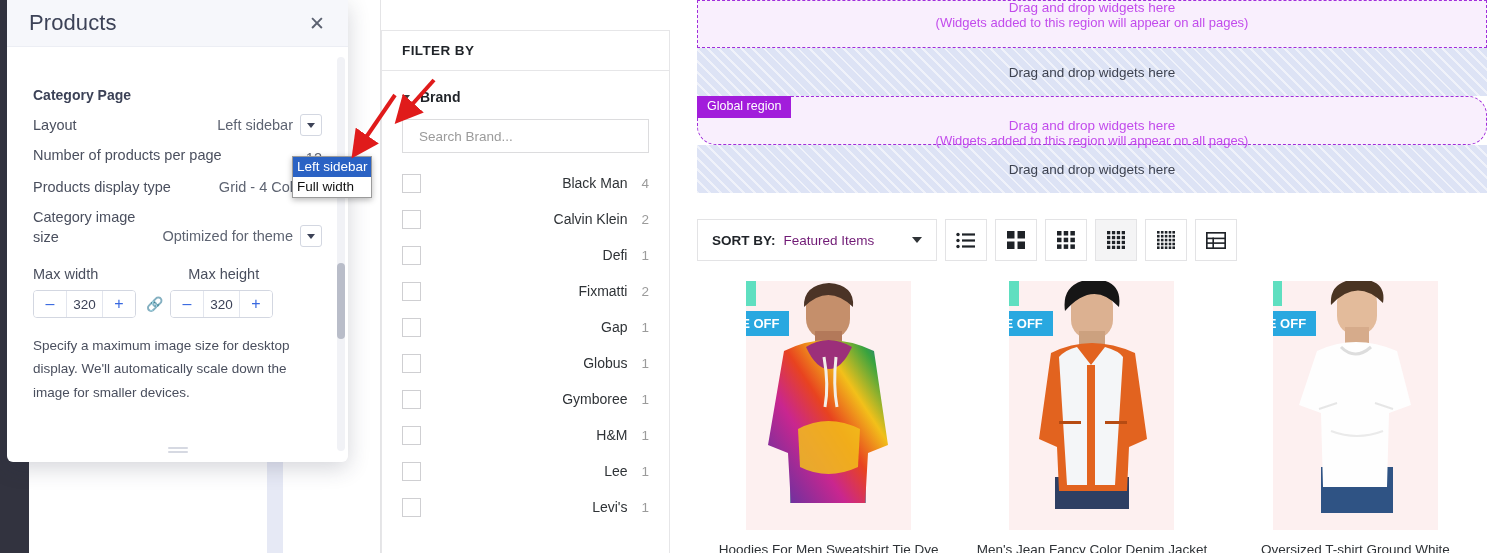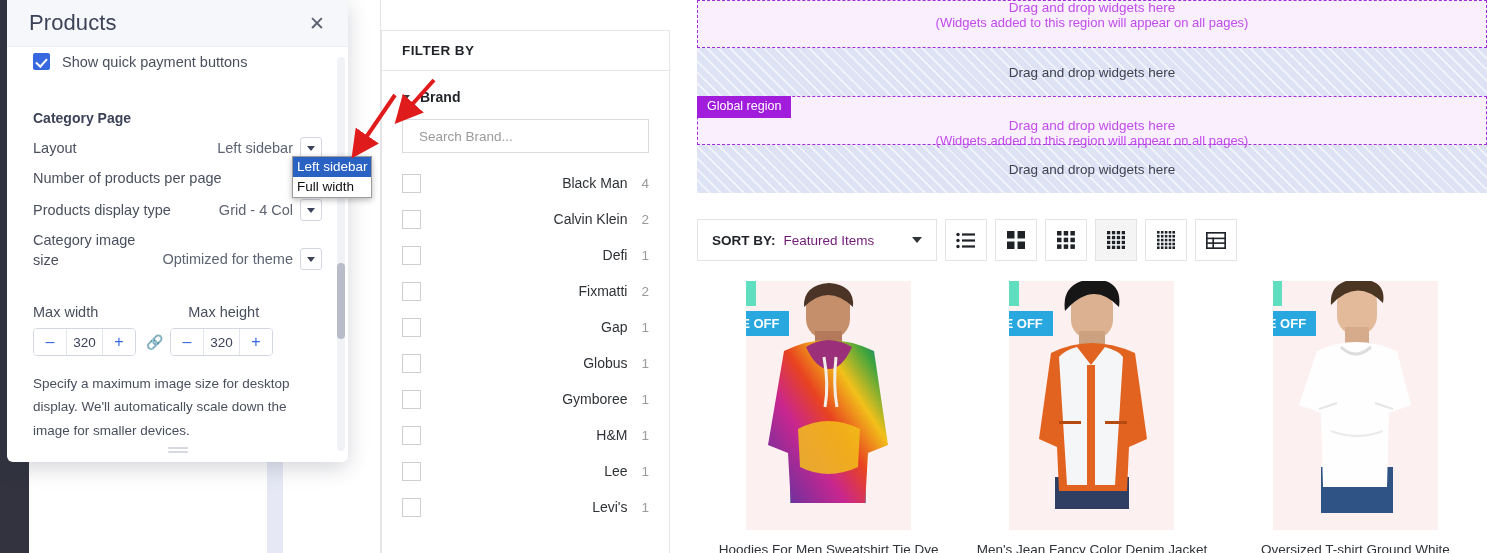--- a/index.html
+++ b/index.html
@@ -97,21 +97,21 @@
   .field-right { display: flex; align-items: center; gap: 7px; flex: none; }
   .field-value { font-size: 14.5px; color: #5e6472; white-space: nowrap; }
   .select-btn {
     width: 22px; height: 22px; border: 1px solid #d3d7e1; border-radius: 3px;
     background: #fff; display: flex; align-items: center; justify-content: center;
     cursor: pointer;
   }
   .caret { width: 0; height: 0; border-left: 4px solid transparent; border-right: 4px solid transparent;
            border-top: 5px solid #3c4257; }
 
-  .dim-labels { display: flex; gap: 90px; margin-top: 29px; }
+  .dim-labels { display: flex; gap: 90px; margin-top: 14px; }
   .dim-labels span { font-size: 14.5px; color: #4a4f5e; }
 
   .stepper-row { display: flex; align-items: center; margin-top: 8px; gap: 10px; }
   .stepper {
     display: flex; align-items: stretch; border: 1px solid #d3d7e1; border-radius: 4px;
     overflow: hidden; height: 28px; width: 103px; background: #fff;
   }
   .stepper button {
     width: 32px; border: 0; background: #fff; color: #3868e0; font-size: 16px;
     cursor: pointer; line-height: 1;
@@ -247,21 +247,21 @@
     <div class="region-global" style="height:48px;padding-top:0;">
 
       <div class="region-line1" style="margin-top:-1px;">Drag and drop widgets here</div>
       <div class="region-line2">(Widgets added to this region will appear on all pages)</div>
     </div>
 
     <div class="region-drop" style="height:48px;">
       <span>Drag and drop widgets here</span>
     </div>
 
-    <div class="region-global" style="height:49px;padding-top:21px;">
+    <div class="region-global" style="height:49px;padding-top:21px;border-radius:19px;">
       <div class="region-tag">Global region</div>
       <div class="region-line1">Drag and drop widgets here</div>
       <div class="region-line2">(Widgets added to this region will appear on all pages)</div>
     </div>
 
     <div class="region-drop" style="height:48px;">
       <span>Drag and drop widgets here</span>
     </div>
   </div>
 
@@ -527,24 +527,20 @@
   <div class="panel">
     <div class="panel-header">
       <span class="panel-title">Products</span>
       <button class="panel-close">✕</button>
     </div>
 
     <div class="panel-body">
       <div class="panel-scrollbar"></div>
       <div class="panel-scrollthumb"></div>
 
-      <div class="row-check">
-        <span class="cb-blue"></span>
-        <span>Show quick payment buttons</span>
-      </div>
 
       <div class="section-title">Category Page</div>
 
       <div class="field">
         <span class="field-label">Layout</span>
         <span class="field-right">
           <span class="field-value">Left sidebar</span>
           <span class="select-btn">
             <span class="caret"></span>
           </span>

